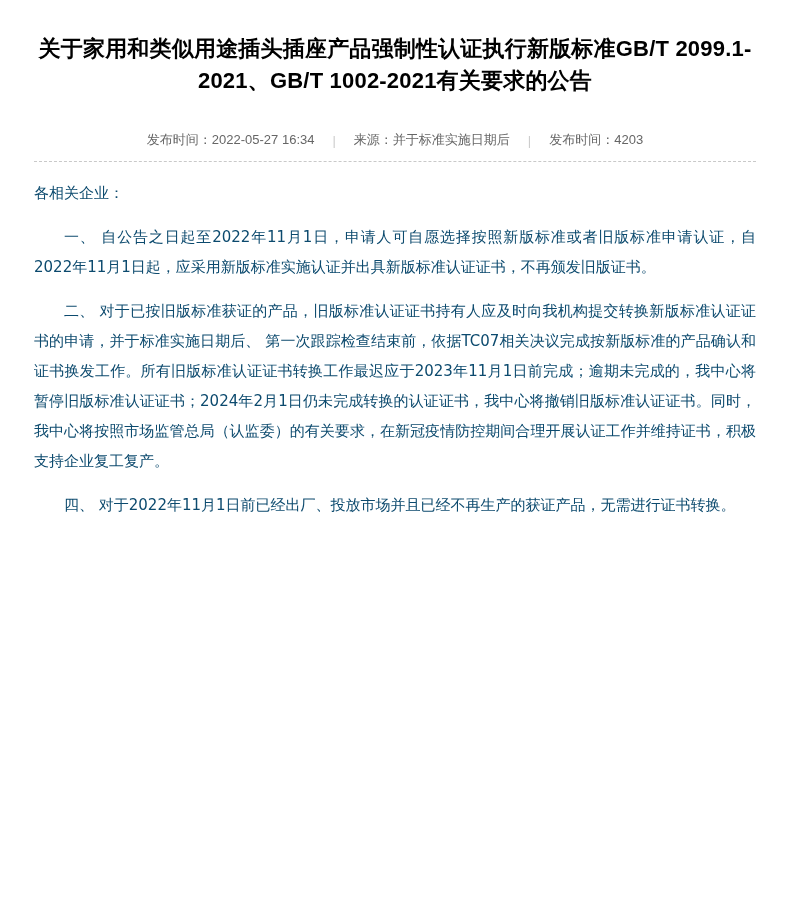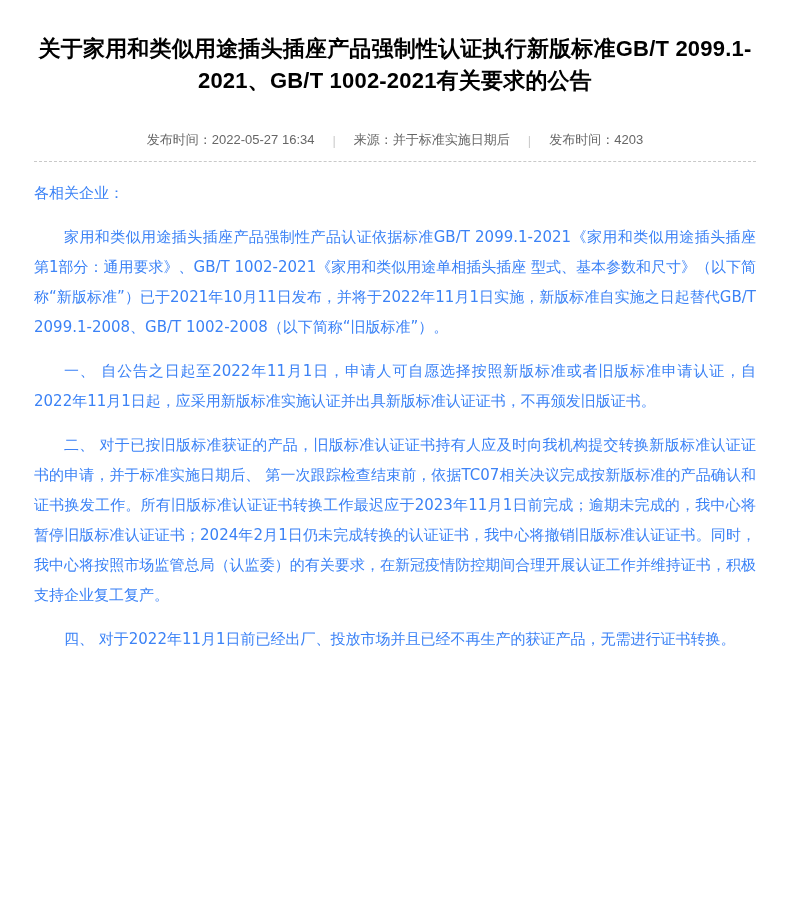--- a/index.html
+++ b/index.html
@@ -42,21 +42,21 @@
     color: #cccccc;
   }
   .divider {
     border-top: 1px dashed #c9c9c9;
     margin: 0 34px;
   }
   .content {
     padding: 16px 34px 24px 34px;
     font-size: 15px;
     line-height: 2.0;
-    color: #3b82f6;
+    color: #0c4a6e;
     font-family: "DejaVu Sans", "Liberation Sans", sans-serif;
   }
   .content p {
     margin: 0 0 14px 0;
     text-align: justify;
     text-justify: inter-ideograph;
   }
   .indent {
     text-indent: 2em;
   }
@@ -78,19 +78,18 @@
       <span><span>来源：</span><span>并于标准实施日期后</span></span>
       <span class="sep">|</span>
       <span><span>发布时间：</span><span>4203</span></span>
     </div>
   </div>
 
   <div class="divider"></div>
 
   <div class="content">
     <p class="noindent">各相关企业：</p>
-    <p class="indent">家用和类似用途插头插座产品强制性产品认证依据标准GB/T 2099.1-2021《家用和类似用途插头插座 第1部分：通用要求》、GB/T 1002-2021《家用和类似用途单相插头插座 型式、基本参数和尺寸》（以下简称“新版标准”）已于2021年10月11日发布，并将于2022年11月1日实施，新版标准自实施之日起替代GB/T 2099.1-2008、GB/T 1002-2008（以下简称“旧版标准”）。</p>
     <p class="indent">一、 自公告之日起至2022年11月1日，申请人可自愿选择按照新版标准或者旧版标准申请认证，自2022年11月1日起，应采用新版标准实施认证并出具新版标准认证证书，不再颁发旧版证书。</p>
     <p class="indent">二、 对于已按旧版标准获证的产品，旧版标准认证证书持有人应及时向我机构提交转换新版标准认证证书的申请，并于标准实施日期后、 第一次跟踪检查结束前，依据TC07相关决议完成按新版标准的产品确认和证书换发工作。所有旧版标准认证证书转换工作最迟应于2023年11月1日前完成；逾期未完成的，我中心将暂停旧版标准认证证书；2024年2月1日仍未完成转换的认证证书，我中心将撤销旧版标准认证证书。同时，我中心将按照市场监管总局（认监委）的有关要求，在新冠疫情防控期间合理开展认证工作并维持证书，积极支持企业复工复产。</p>
     <p class="indent">四、 对于2022年11月1日前已经出厂、投放市场并且已经不再生产的获证产品，无需进行证书转换。</p>
   </div>
 
 </div>
 
 </body></html>

